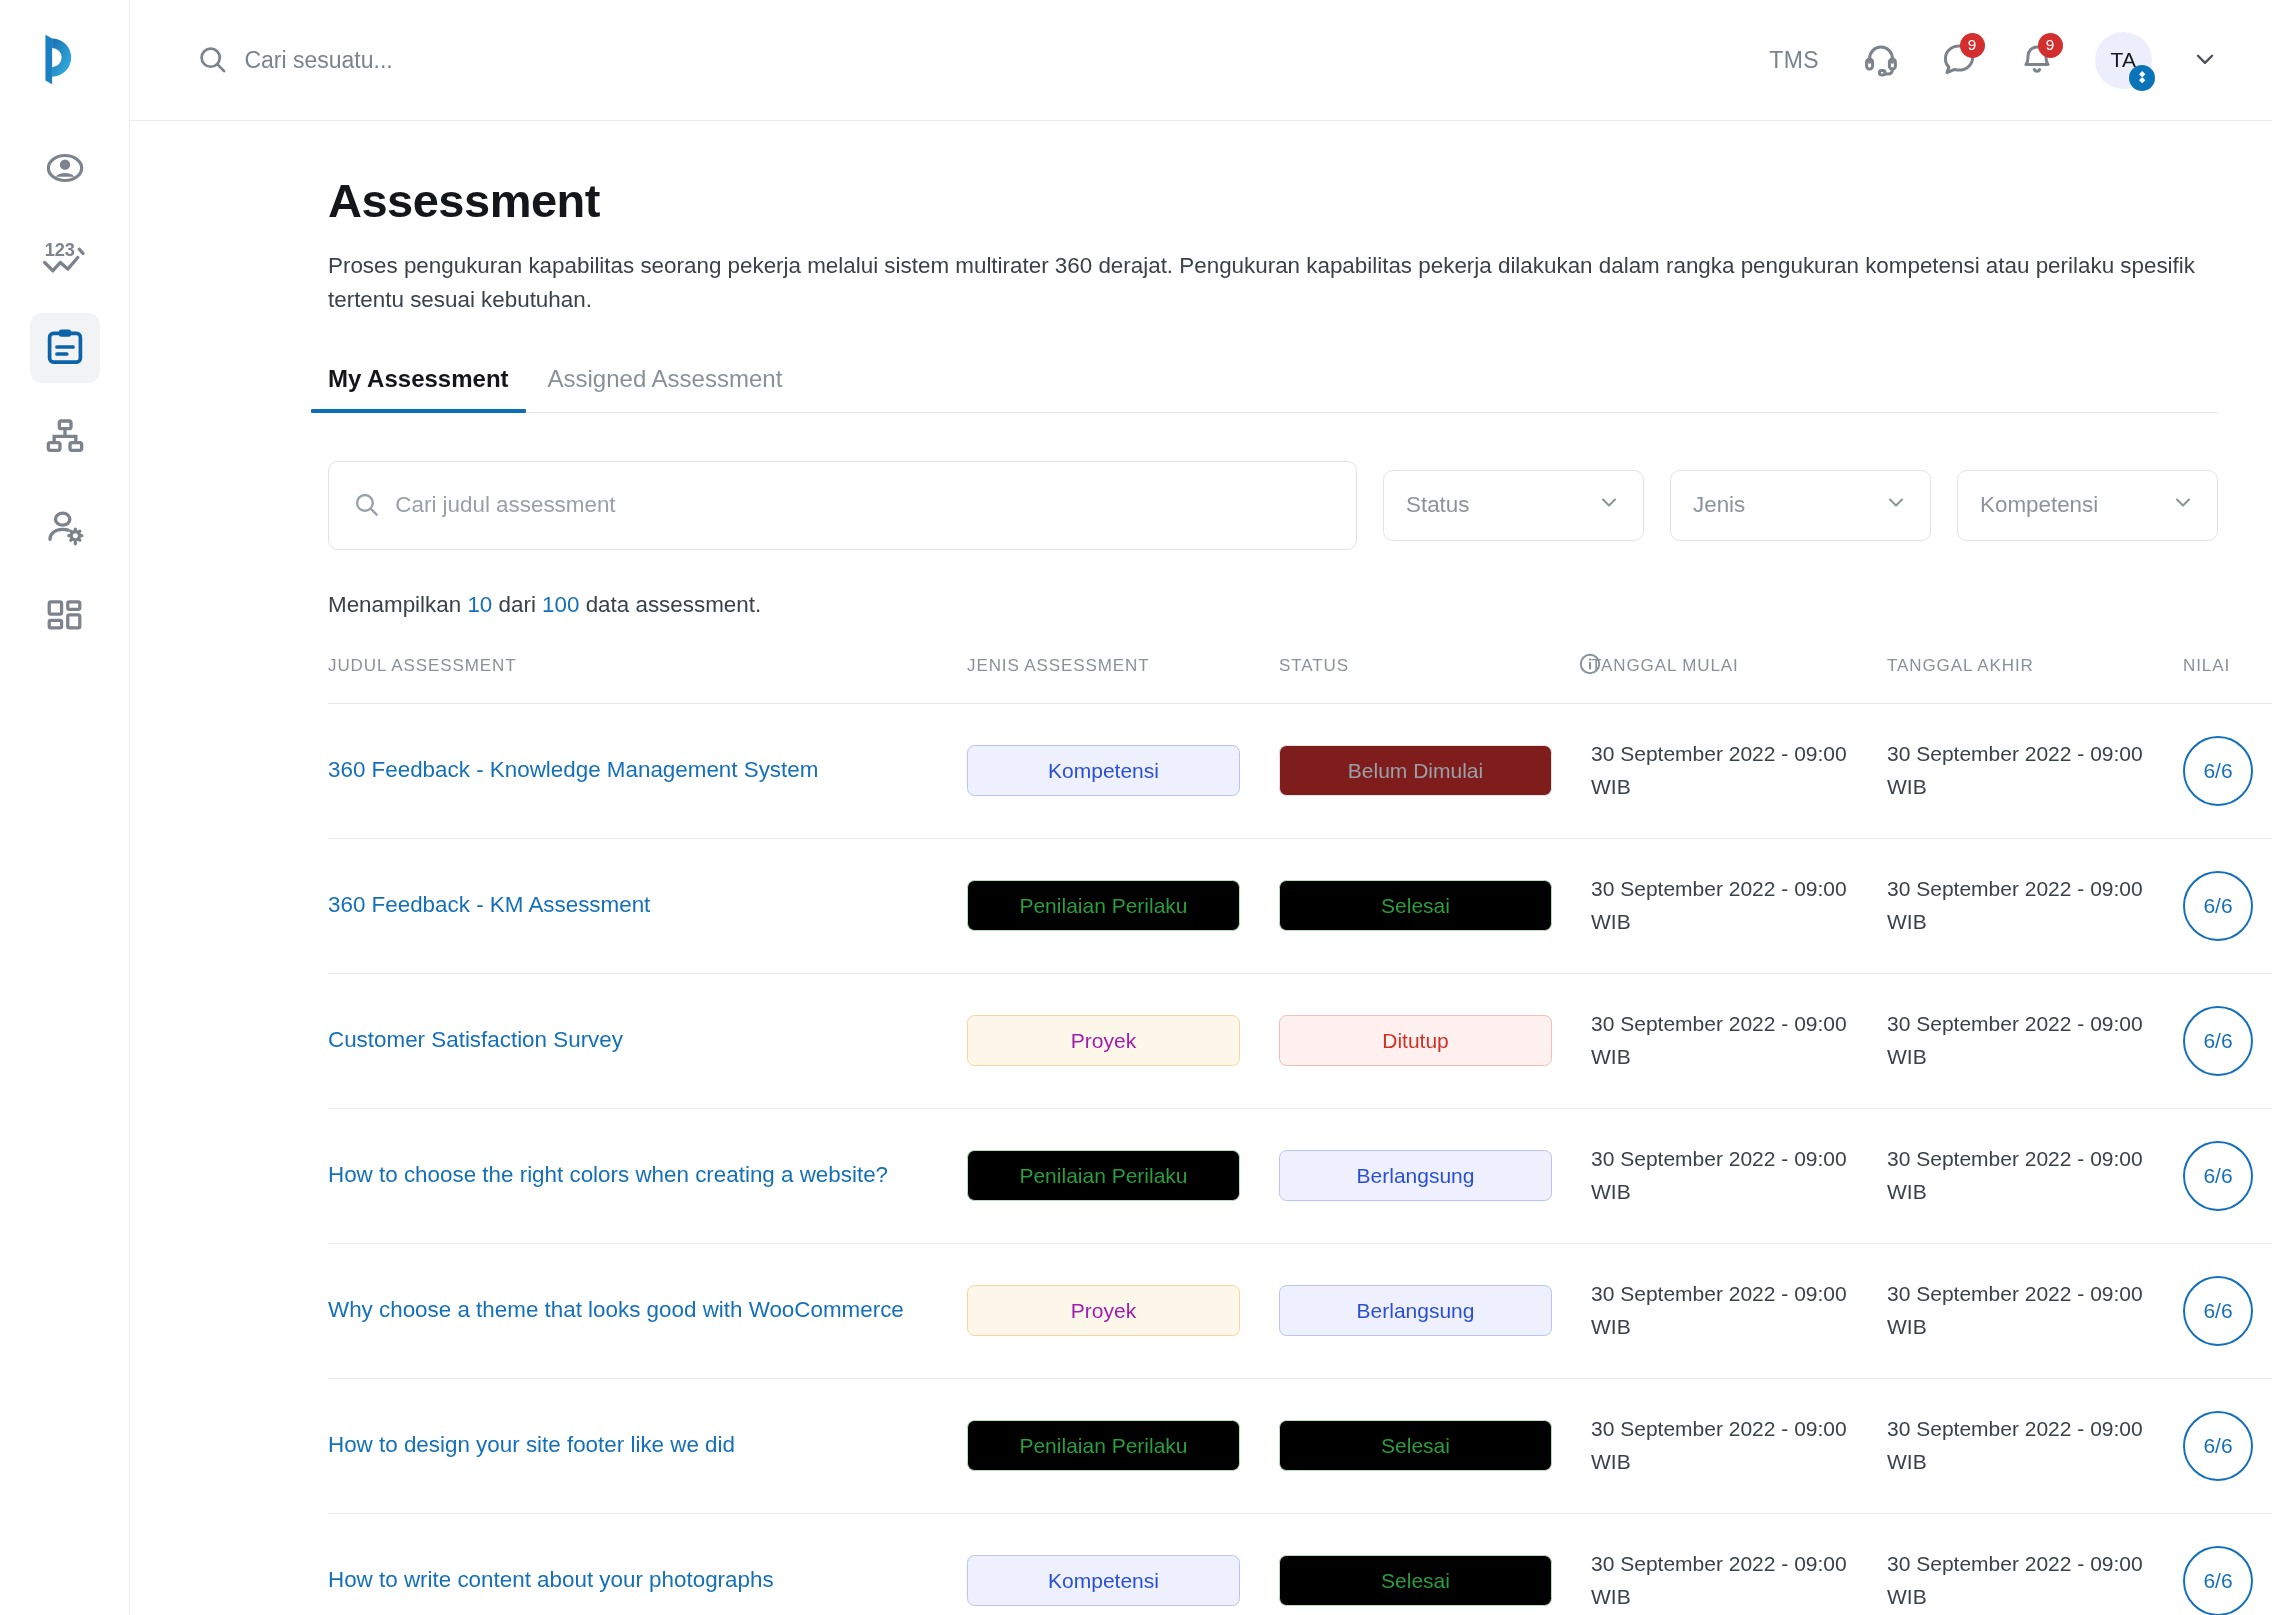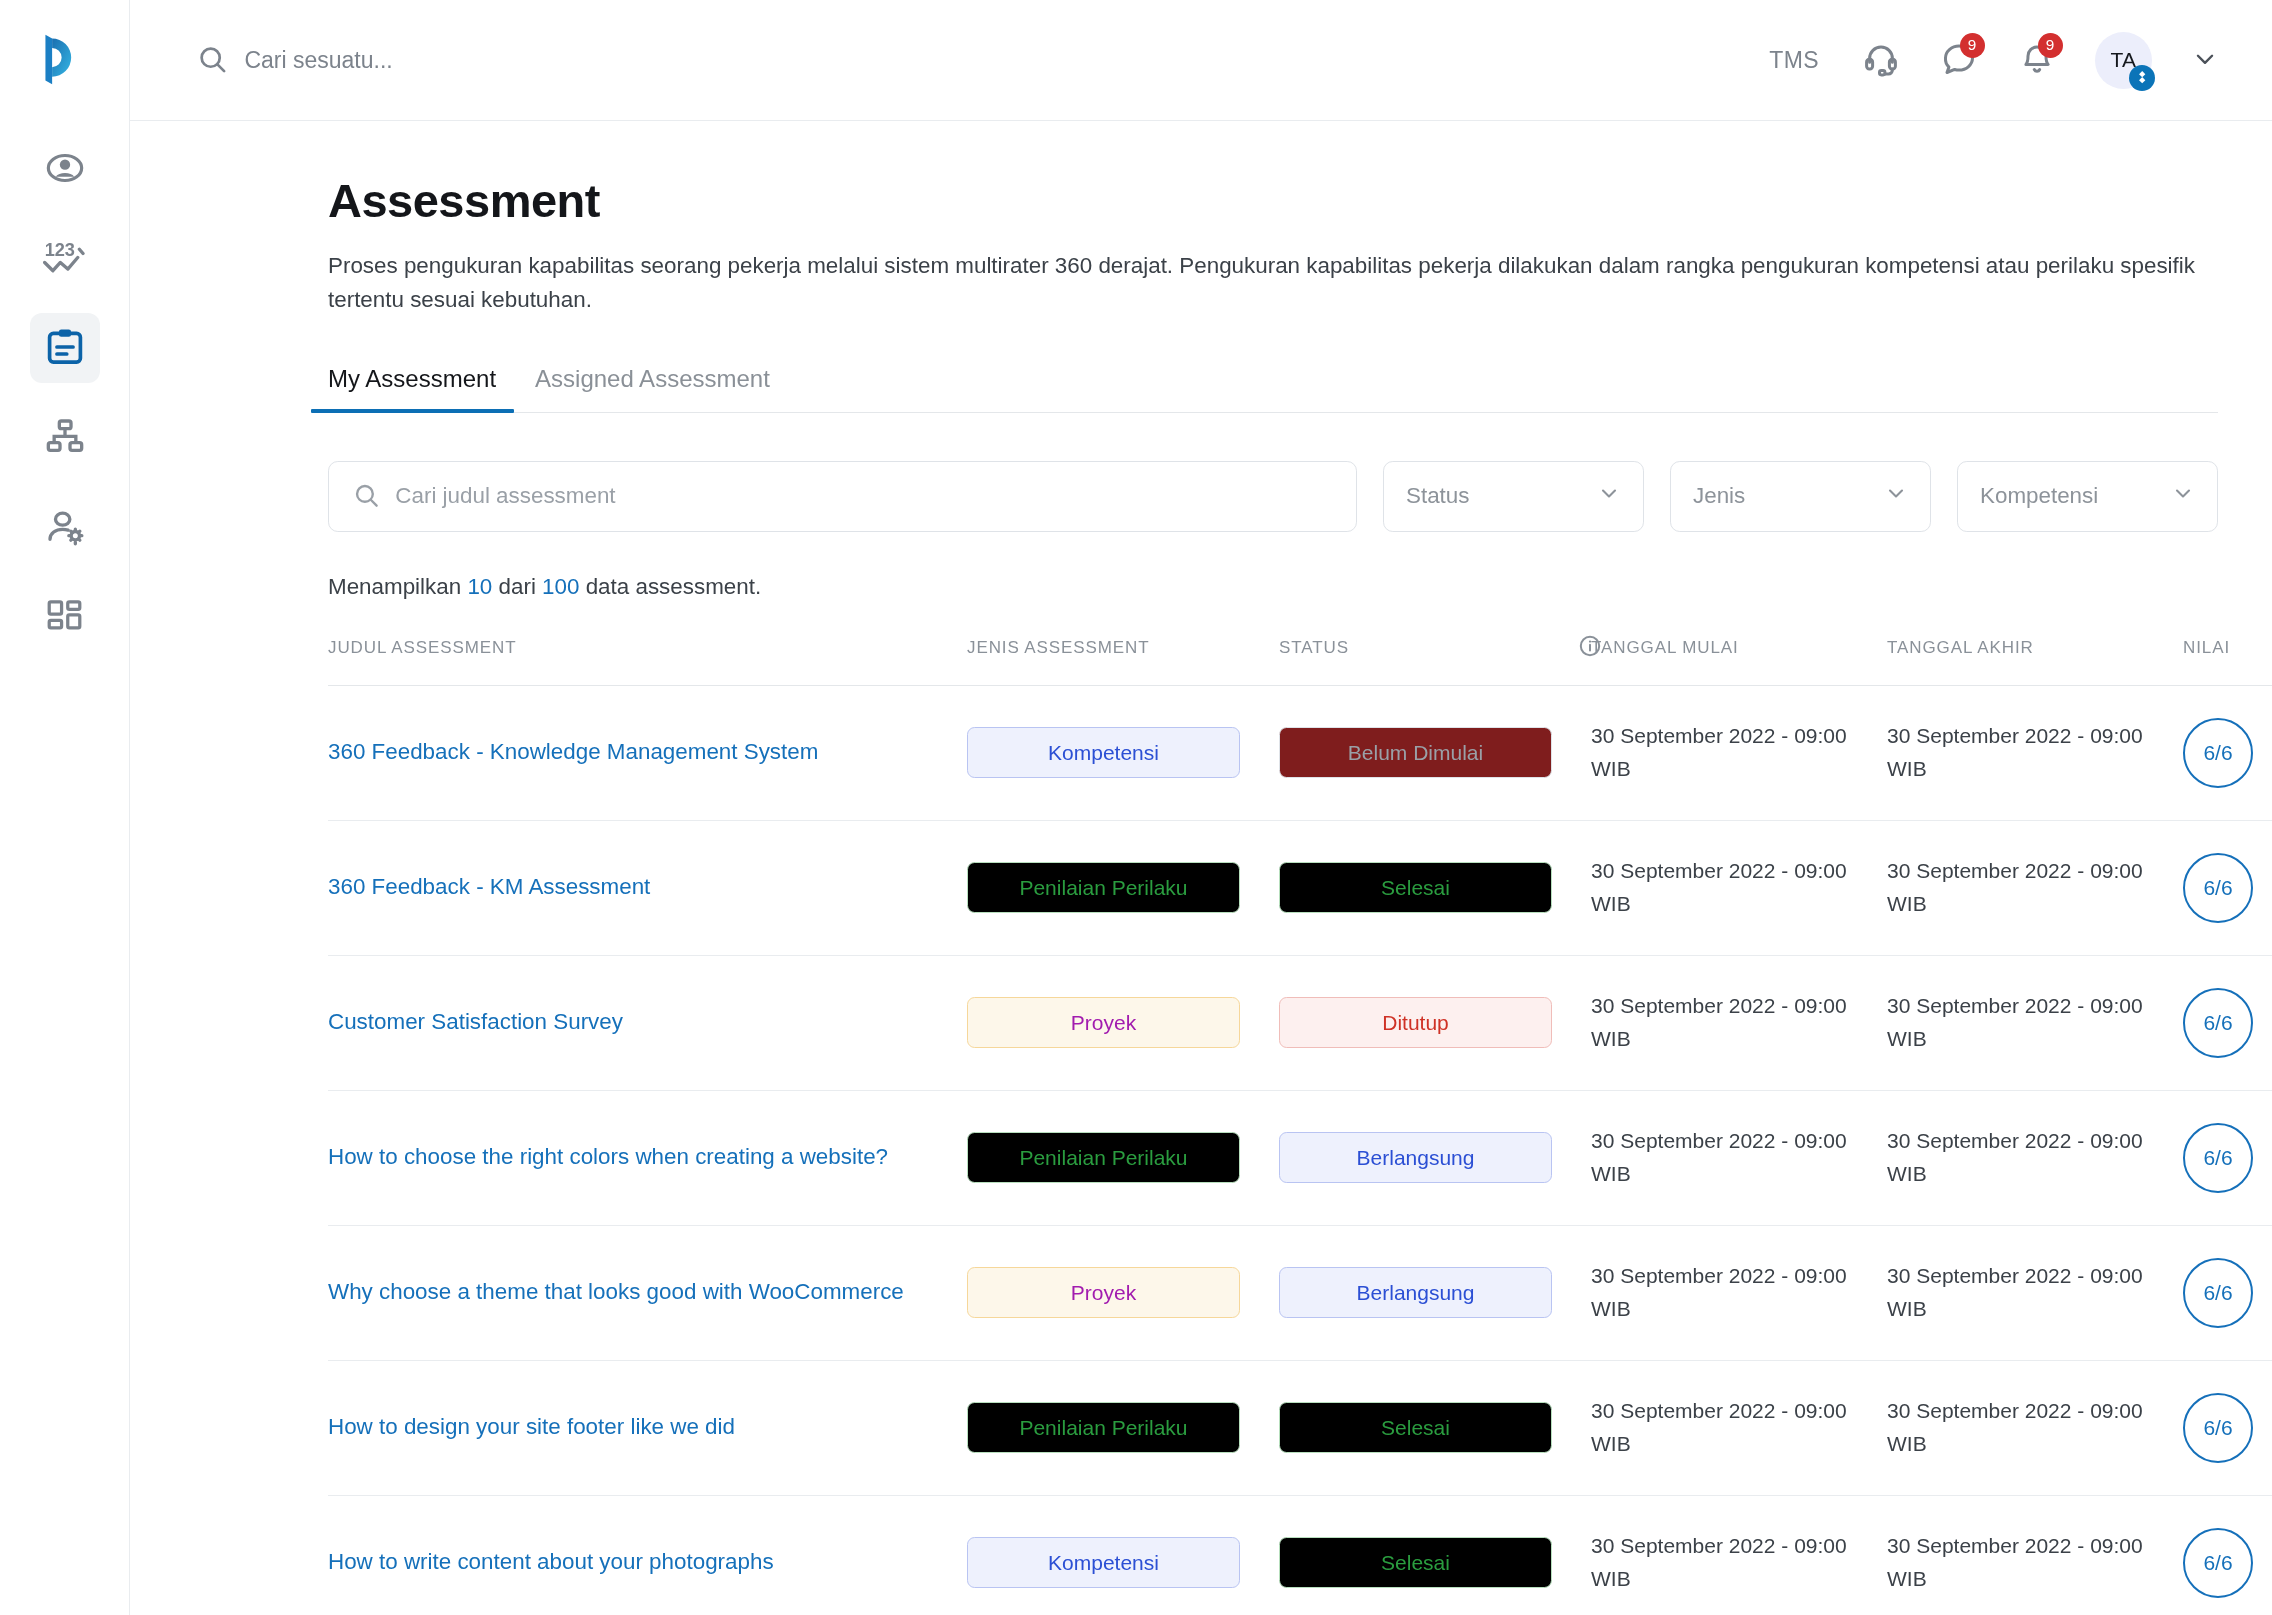--- a/index.html
+++ b/index.html
@@ -65,29 +65,29 @@
   
   .content { flex: 1; padding: 52px 55px 0 198px; overflow: hidden; }
   h1.page-title { font-size: 47px; font-weight: 700; color: #14161a; letter-spacing: -0.5px; margin-bottom: 21px; }
   .page-desc { font-size: 22.4px; line-height: 1.52; color: #3b4148; max-width: 1999px; }
 
   .tabs { display: flex; gap: 0; margin-top: 48px; border-bottom: 1.6px solid #e4e7ea; }
   .tab {
     font-size: 24px; padding: 0 0 18.6px 0; margin-right: 39px;
     color: #8a9097; cursor: pointer; position: relative; font-weight: 400;
   }
-  .tab.active { color: #14161a; font-weight: 400; }
+  .tab.active { color: #14161a; font-weight: 700; }
   .tab.active::after {
     content: ""; position: absolute; left: -17.5px; right: -17.5px; bottom: -1.6px;
     height: 4.4px; background: #0c6fb5; border-radius: 1.1px;
   }
 
   .filters { display: flex; align-items: center; gap: 26px; margin-top: 48px; }
   .search-box {
-    flex: 1; height: 71px; border: 1.6px solid #dfe3e8; border-radius: 9.8px;
+    flex: 1; height: 89px; border: 1.6px solid #dfe3e8; border-radius: 9.8px;
     display: flex; align-items: center; gap: 15.3px; padding: 0 24px; background: #fff;
   }
   .search-box .ph { font-size: 22.4px; color: #9aa0a7; }
   .select {
     width: 261px; height: 71px; border: 1.6px solid #dfe3e8; border-radius: 9.8px;
     display: flex; align-items: center; justify-content: space-between;
     padding: 0 22px; background: #fff; cursor: pointer;
   }
   .select span { font-size: 22.4px; color: #8d939a; }
 

